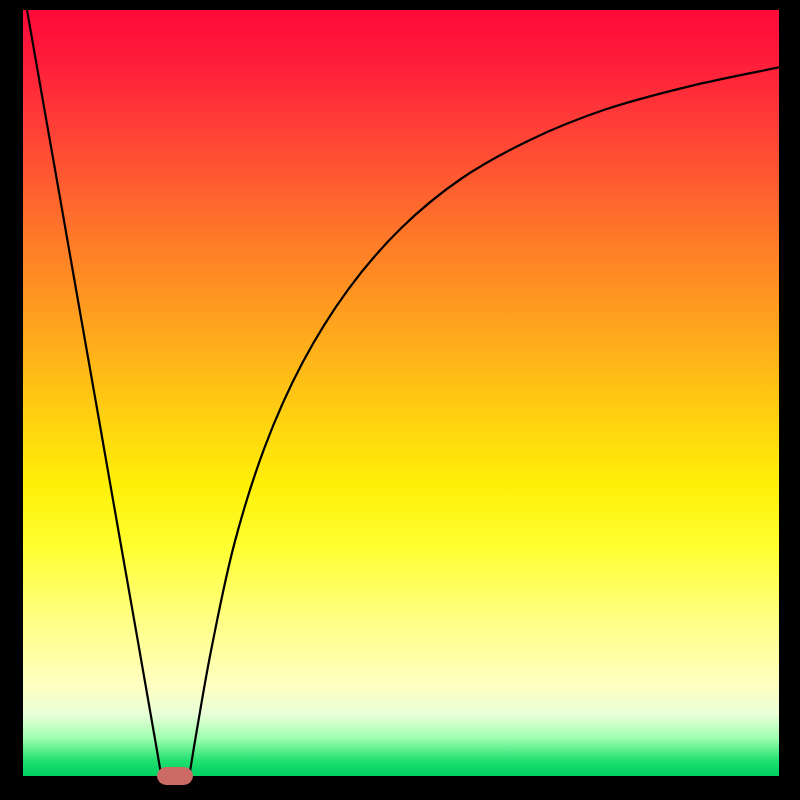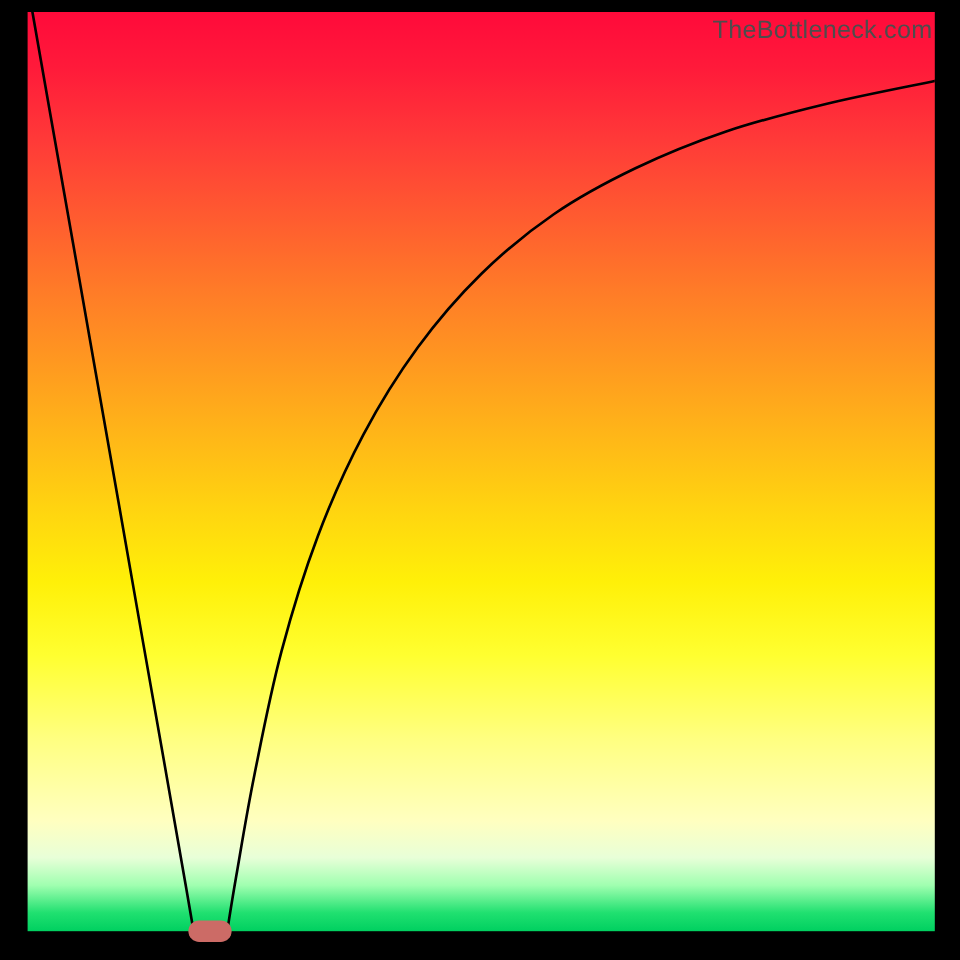--- a/index.html
+++ b/index.html
@@ -70,14 +70,13 @@
     <div class="gradient-bg"></div>
 
     <svg class="curves" viewBox="0 0 756 766" preserveAspectRatio="none">
       <path fill="none" stroke="#000" stroke-width="2.2" stroke-linecap="round" d="M0.00 -22.98 L18.90 85.03 L37.80 192.27 L56.70 300.27 L75.60 407.51 L94.50 515.52 L113.40 622.76 L132.30 730.76 L138.35 766.00"></path>
       <path fill="none" stroke="#000" stroke-width="2.2" stroke-linecap="round" d="M166.32 766.00 C 167.68 757.73, 169.80 743.48, 173.88 720.04 C 177.96 696.60, 182.20 669.56, 189.00 635.78 C 195.80 602.00, 202.15 568.22, 211.68 532.37 C 221.21 496.52, 229.67 469.02, 241.92 436.62 C 254.17 404.22, 264.75 380.63, 279.72 352.36 C 294.69 324.09, 307.39 303.72, 325.08 279.59 C 342.77 255.46, 357.59 238.30, 378.00 218.31 C 398.41 198.32, 415.35 184.38, 438.48 168.52 C 461.61 152.66, 480.66 142.63, 506.52 130.22 C 532.38 117.81, 553.54 109.23, 582.12 99.58 C 610.70 89.93, 633.98 84.18, 665.28 76.60 C 696.58 69.02, 739.67 60.90, 756.00 57.45"></path>
     </svg>
 
     <div class="marker" style="left: 134.348px; width: 35.972px; top: 757px;"></div>
   </div>
 
-  <div class="attribution">TheBottleneck.com</div>
 </div>
 
 </body></html>

